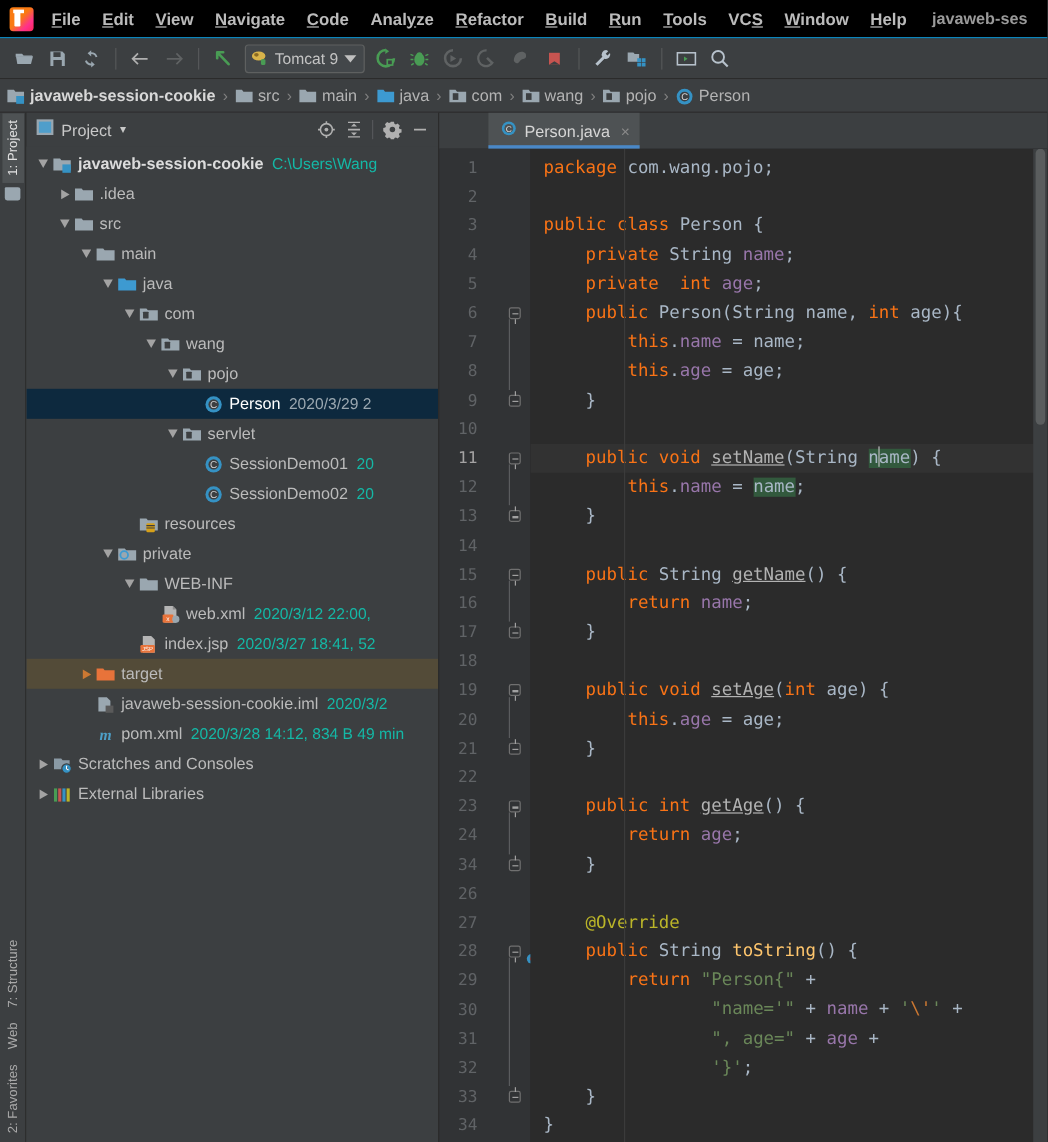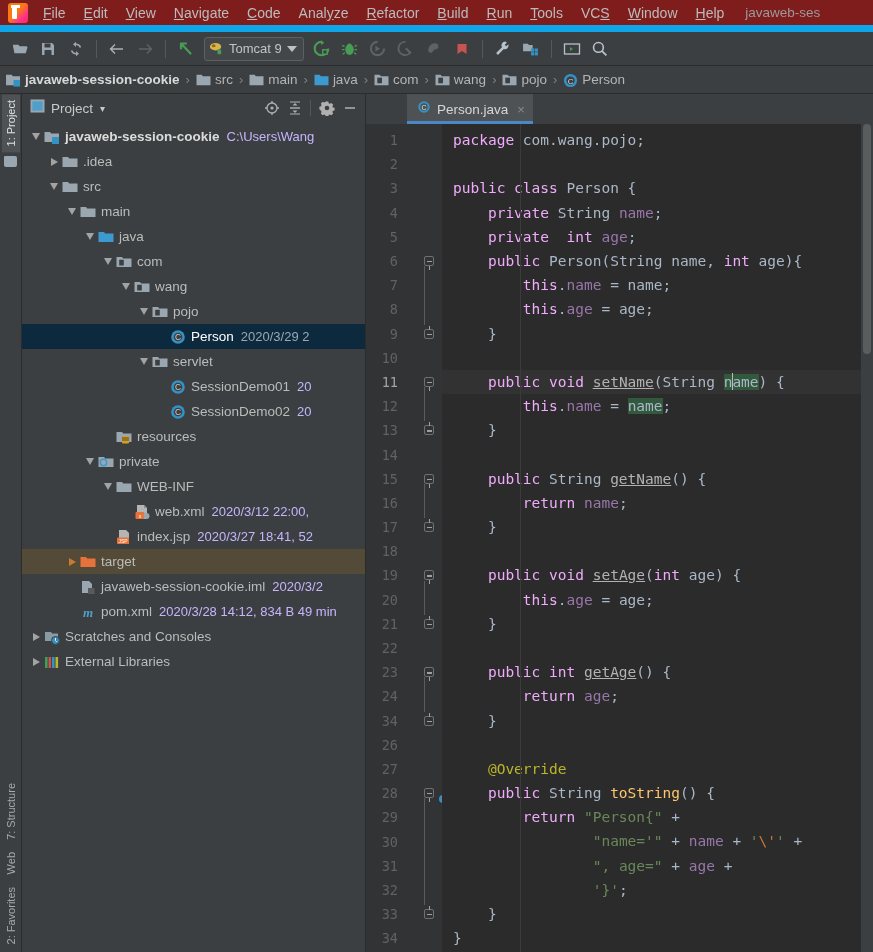--- a/index.html
+++ b/index.html
@@ -7,24 +7,25 @@
     width: 873px; height: 952px;
     background: #3c3f41;
     font-family: "Liberation Sans", sans-serif;
     overflow: hidden;
     -webkit-font-smoothing: antialiased;
   }
   body { display: flex; flex-direction: column; }
 
   
   .menubar {
-    height: 32px; background: #7f1d1d;
+    height: 32px; background: #000000;
     display: flex; align-items: center;
     flex: 0 0 32px; padding-left: 4px;
-    border-bottom: 7px solid #0ea5e9;
+    border-bottom: 1px solid #0ea5e9;
+    font-weight: bold;
   }
   .app-logo {
     width: 20px; height: 20px; margin: 0 6px 0 4px;
     border-radius: 3px; position: relative;
     background: linear-gradient(135deg,#f97a12 0%,#f97a12 45%,#ff318c 75%,#fe2857 100%);
     flex: 0 0 20px;
   }
   .app-logo::after {
     content: ""; position: absolute; left: 4px; top: 3px;
     width: 5px; height: 13px; background: #fff; border-radius: 1px;
@@ -127,21 +128,21 @@
   .trow.hl { background: #534b38; }
   .twist {
     width: 16px; flex: 0 0 16px; display:flex; align-items:center; justify-content:center;
   }
   .tri-r { width:0;height:0;border-top:4.5px solid transparent;border-bottom:4.5px solid transparent;border-left:7px solid #a3a3a3;}
   .tri-d { width:0;height:0;border-left:4.5px solid transparent;border-right:4.5px solid transparent;border-top:7px solid #a3a3a3;}
   .tri-r.orange { border-left-color:#cc7832; }
   .ticon { width:16px; height:16px; flex:0 0 16px; margin-right:5px; position:relative; }
   .tlabel { color: #bbbbbb; }
   .tlabel.bold { color: #dcdcdc; font-weight: bold; }
-  .tmeta { color: #c4b5fd; margin-left: 7px; font-size: 13px; }
+  .tmeta { color: #14b8a6; margin-left: 7px; font-size: 13px; }
   .trow.selected .tmeta { color: #9aa7b0; }
   .trow.selected .tlabel { color: #ffffff; }
 
   
   .editor-area { flex: 1 1 auto; display:flex; flex-direction:column; background:#2b2b2b; min-width:0; }
   .tabbar { height: 30px; flex: 0 0 30px; background:#3c3f41; display:flex; align-items:flex-end;padding-left:41px; }
   .etab {
     height: 30px; display:flex; align-items:center; padding: 0 8px 0 10px;
     background:#4e5254; position:relative; gap:6px;
   }
@@ -173,21 +174,21 @@
   .ovr-ico { position:absolute; left:38px; top:4px; width:14px;height:14px; }
 
   .code {
     flex:1 1 auto; position:relative; padding-top:4px; overflow:hidden;
     font-family:"DejaVu Sans Mono", monospace; font-size:14.5px;
     background:#2b2b2b;
   }
   .cline { height:24.2px; line-height:24.2px; white-space:pre; padding-left:11px; color:#a9b7c6; }
   .cline.cur { background:#323232; }
   .guide { position:absolute; top:0; bottom:0; width:1px; background:#3b3b3b; }
-  .kw { color:#f0abfc; }
+  .kw { color:#f97316; }
   .cls { color:#a9b7c6; }
   .fld { color:#9876aa; }
   .mth { color:#ffc66d; }
   .mthd { color:#b2b2b2;text-decoration:underline; }
   .str { color:#6a8759; }
   .esc { color:#cc7832; }
   .ann { color:#bbb529; }
   .pun { color:#a9b7c6; }
   .sel { background:#32593d; }
   .caret {

